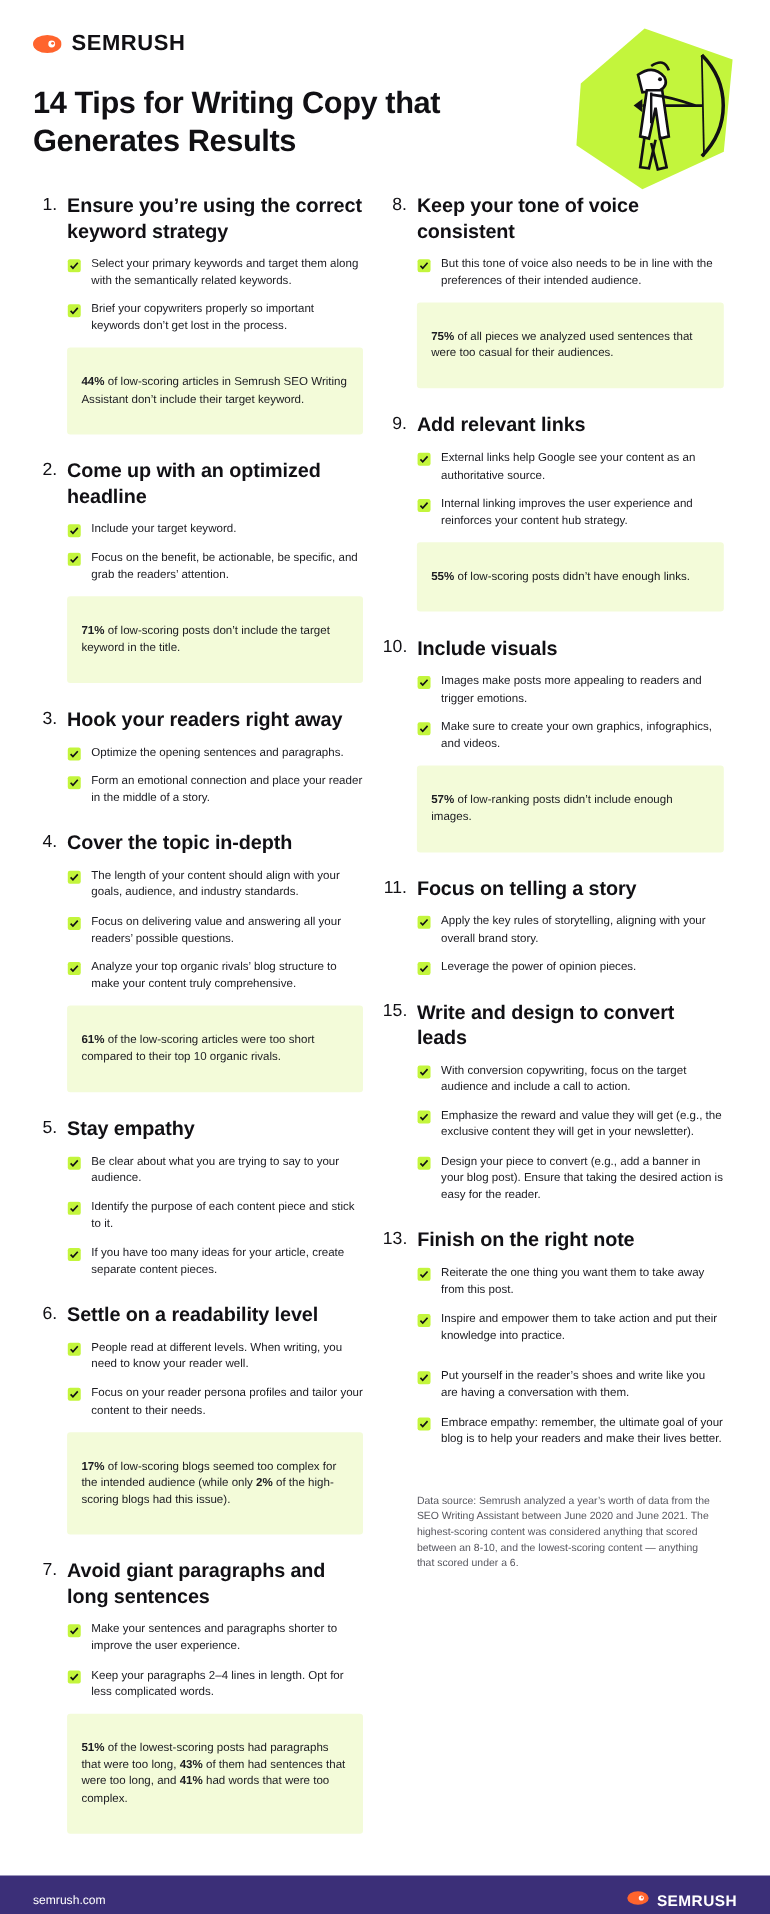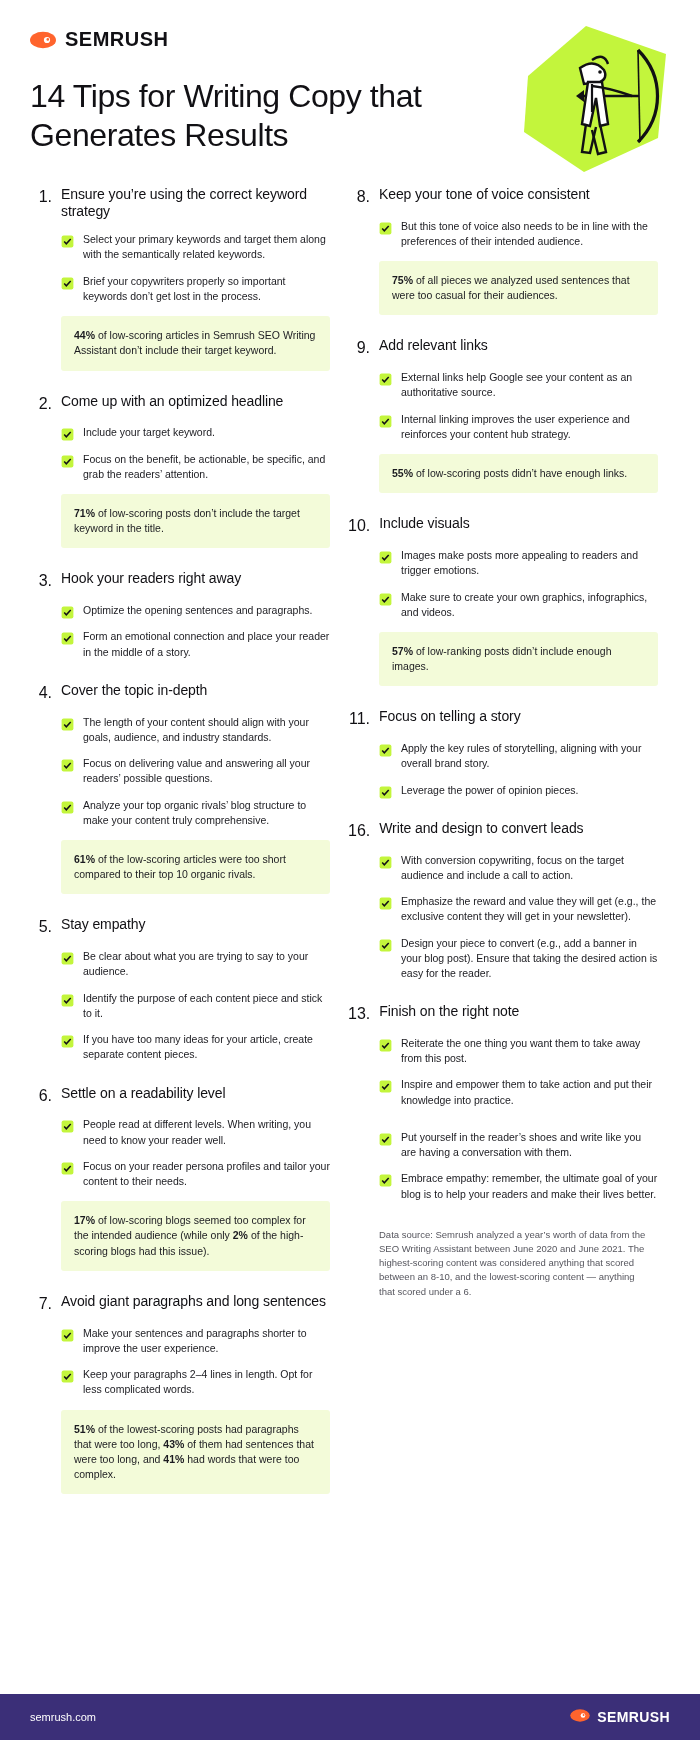--- a/index.html
+++ b/index.html
@@ -34,23 +34,23 @@
   }
   .logo-mark svg { display: block; }
   .logo-text {
     font-size: 20px;
     font-weight: bold;
     letter-spacing: 0.5px;
     color: #111014;
   }
   .title {
     margin-top: 26px;
-    font-size: 32px;
+    font-size: 28px;
     line-height: 1.23;
-    font-weight: normal;
+    font-weight: bold;
     letter-spacing: -0.4px;
     max-width: 420px;
     color: #111014;
   }
   .hero {
     position: absolute;
     right: 22px;
     top: 20px;
     width: 190px;
     height: 160px;
@@ -74,22 +74,22 @@
   .tip-num {
     font-size: 16px;
     font-weight: normal;
     color: #111014;
     min-width: 22px;
     text-align: right;
     line-height: 1.3;
     padding-top: 1px;
   }
   .tip-title {
-    font-size: 14px;
-    font-weight: normal;
+    font-size: 18px;
+    font-weight: bold;
     line-height: 1.27;
     letter-spacing: -0.1px;
     color: #111014;
   }
   .bullets {
     list-style: none;
     margin: 11px 0 0 31px;
   }
   .bullet {
     display: flex;
@@ -104,30 +104,30 @@
   }
   .bullet-text {
     font-size: 10.5px;
     line-height: 1.45;
     color: #1b1b20;
   }
   .stat {
     margin: 12px 0 0 31px;
     background: #f3fbd9;
     border-radius: 3px;
-    padding: 12px 13px;
+    padding: 24px 13px;
     font-size: 10.5px;
     line-height: 1.45;
     color: #1b1b20;
   }
   .stat b { font-weight: bold; }
 
   
   .source {
-    margin: 26px 0 0 31px;
+    margin: 42px 0 0 31px;
     font-size: 9.5px;
     line-height: 1.5;
     color: #56565e;
     max-width: 270px;
   }
   
   .footer {
     margin-top: auto;
     height: 46px;
     background: #3b2f78;
@@ -467,21 +467,21 @@
                   <rect x="0.6" y="0.6" width="11.8" height="11.8" rx="2" fill="#c3f53c"></rect>
                   <path d="M3.2 6.6 L5.3 8.8 L9.7 3.9" stroke="#111014" stroke-width="1.5" fill="none"></path>
                 </svg></span>
             <span class="bullet-text">Leverage the power of opinion pieces.</span>
           </li>
         </ul>
       </div>
 
       <div class="tip">
         <div class="tip-head">
-          <span class="tip-num">16.</span>
+          <span class="tip-num">15.</span>
           <span class="tip-title">Write and design to convert leads</span>
         </div>
         <ul class="bullets">
           <li class="bullet">
             <span class="check"><svg width="13" height="13" viewBox="0 0 13 13">
                   <rect x="0.6" y="0.6" width="11.8" height="11.8" rx="2" fill="#c3f53c"></rect>
                   <path d="M3.2 6.6 L5.3 8.8 L9.7 3.9" stroke="#111014" stroke-width="1.5" fill="none"></path>
                 </svg></span>
             <span class="bullet-text">With conversion copywriting, focus on the target audience and include a call to action.</span>
           </li>

